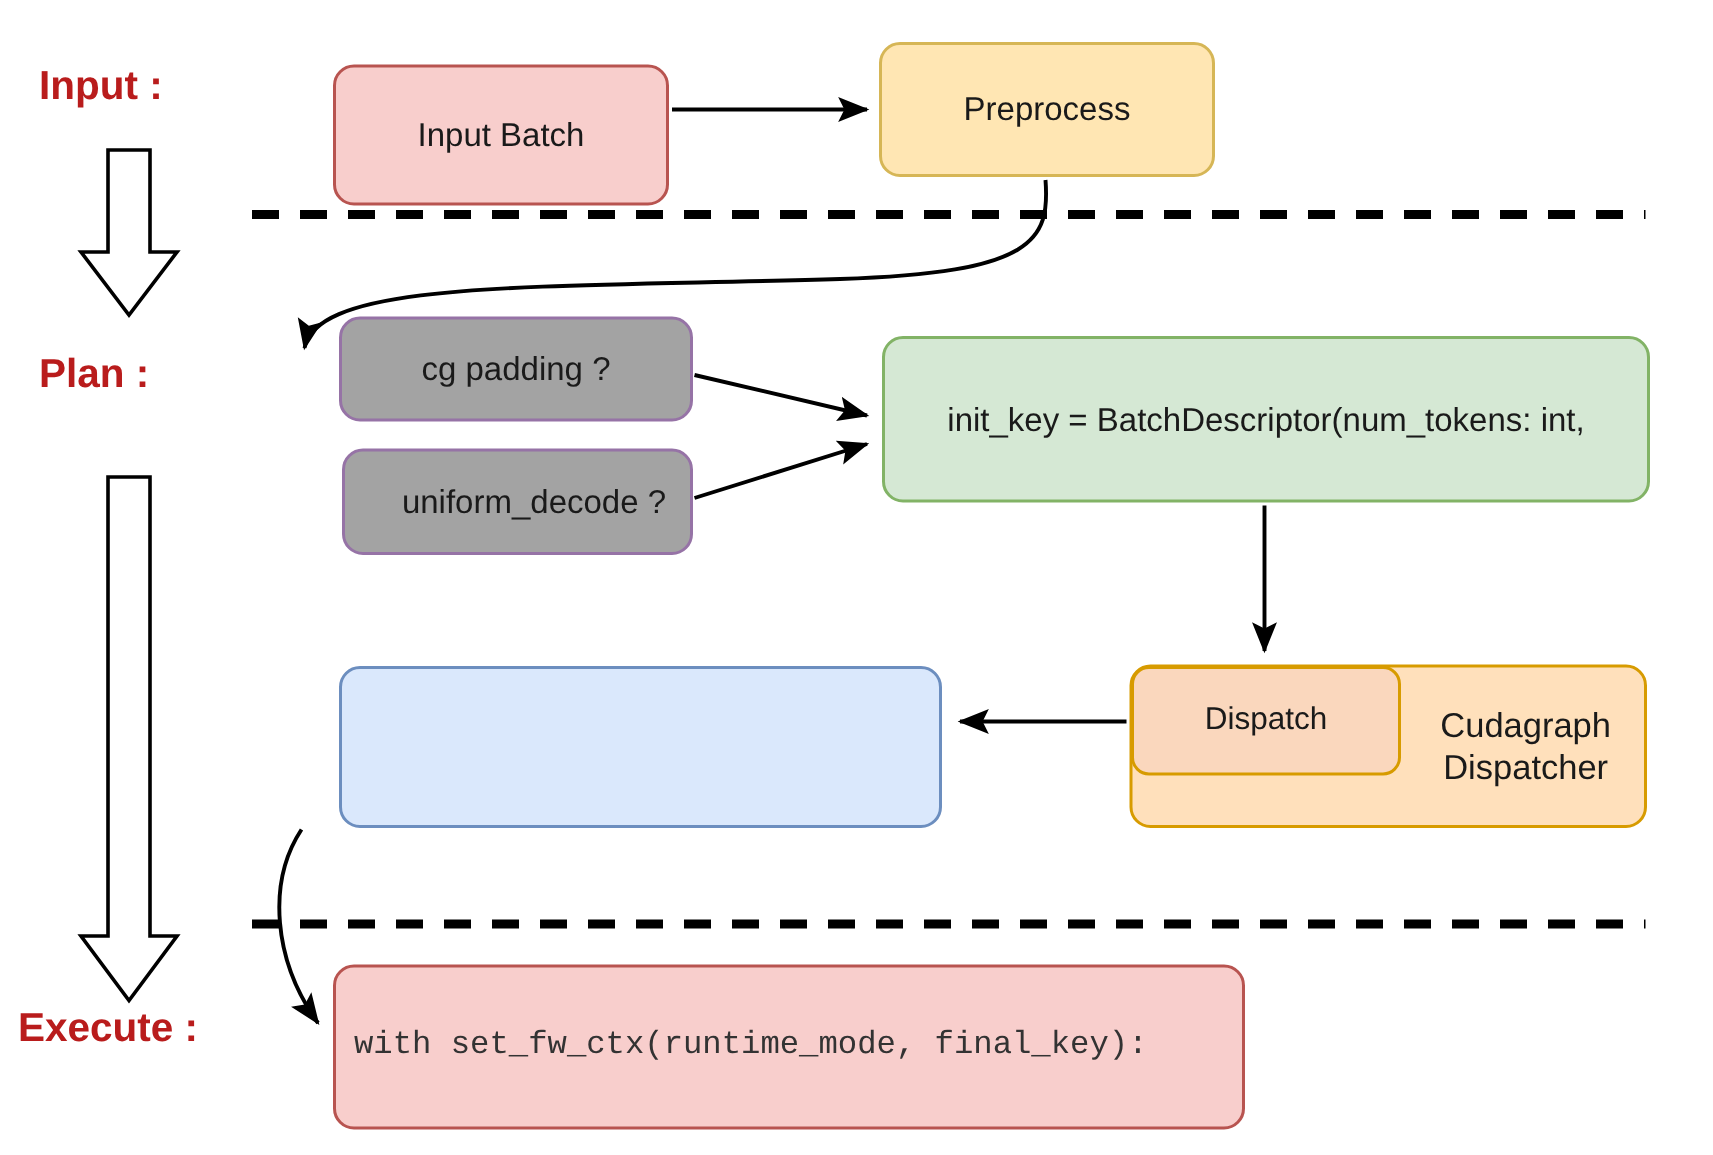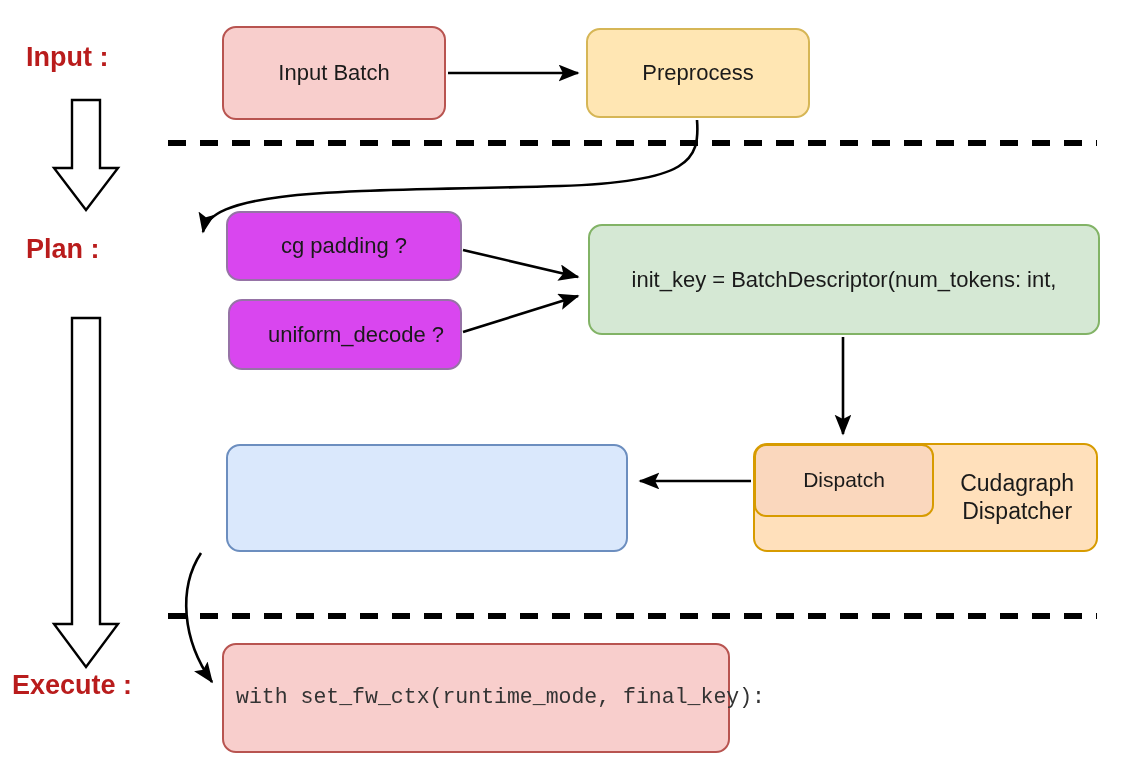--- a/index.html
+++ b/index.html
@@ -41,27 +41,28 @@
     border-radius: 14px;
     font-family: "Liberation Sans", sans-serif;
     font-size: 22px;
     color: #1a1a1a;
     line-height: 1.25;
     padding: 4px 10px;
   }
   .node-red {
     background: #f8cecc;
     border-color: #b85450;
+    margin-top: 17px;
   }
   .node-yellow {
     background: #ffe6b3;
     border-color: #d6b656;
   }
   .node-purple {
-    background: #d946ef;
+    background: #a3a3a3;
     border-color: #9673a6;
   }
   .node-green {
     background: #d5e8d4;
     border-color: #82b366;
   }
   .node-blue {
     background: #dae8fc;
     border-color: #6c8ebf;
   }
@@ -160,21 +161,21 @@
     <div class="cudagraph-text">
       <span style="display:block;">Cudagraph</span>
       <span style="display:block;">Dispatcher</span>
     </div>
   </div>
 
   <div class="node node-orange-inner" style="left:754px; top:444px; width:180px; height:73px; border-radius:12px;">
     <span style="font-size:21px;">Dispatch</span>
   </div>
 
-  <div class="node node-code" style="left:222px; top:643px; width:508px; height:110px; padding:0 0 0 12px; flex-direction:column; align-items:flex-start; justify-content:center;">
+  <div class="node node-code" style="left:222px; top:643px; width:608px; height:110px; padding:0 0 0 12px; flex-direction:column; align-items:flex-start; justify-content:center;">
     <span style="display:block;">with set_fw_ctx(runtime_mode, final_key):</span>
   </div>
 
   <svg id="overlay" viewBox="0 0 1142 770">
     <defs>
       <marker id="arrowhead" markerWidth="9" markerHeight="9" refX="7.4" refY="3.2" orient="auto" markerUnits="strokeWidth">
         <path d="M0,0 L8,3.2 L0,6.4 L1.6,3.2 Z" fill="#000000"></path>
       </marker>
     </defs>
 

